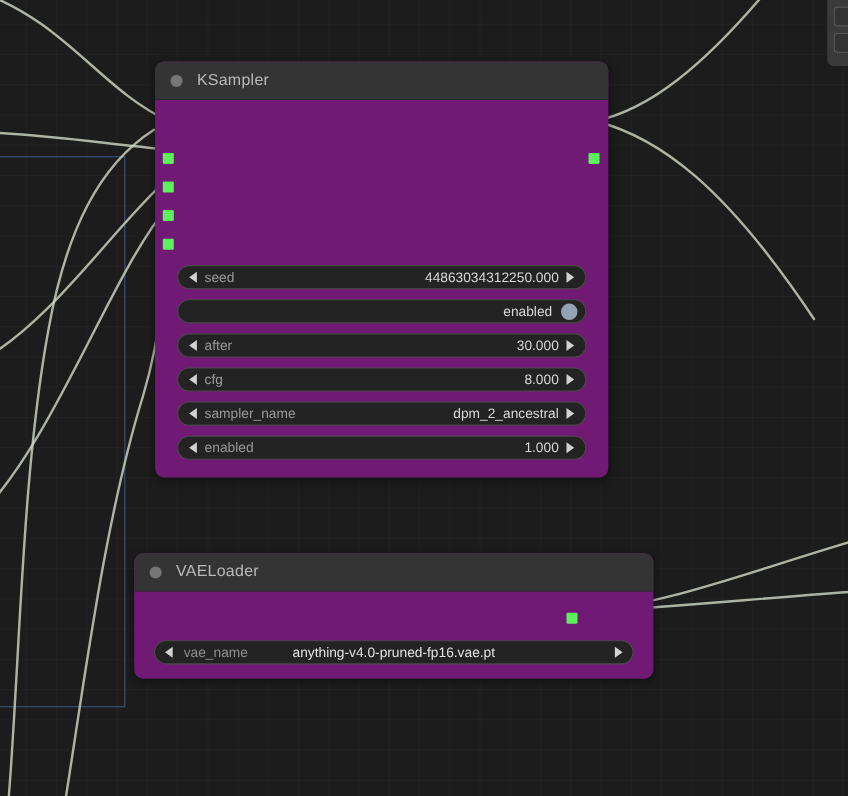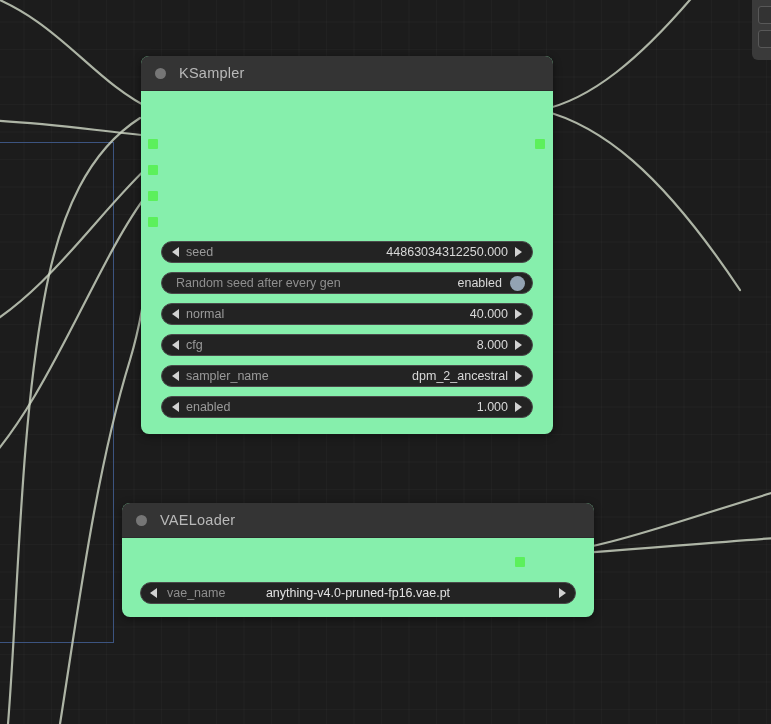--- a/index.html
+++ b/index.html
@@ -47,21 +47,21 @@
     left: -60px; top: 142px;
     width: 174px; height: 501px;
     border: 1px solid #3c5480;
     box-sizing: border-box;
     background: transparent;
   }
 
   
   .node {
     position: absolute;
-    background: #86efac;
+    background: #701a75;
     border-radius: 8px;
     box-shadow: 0 2px 9px rgba(0,0,0,0.45);
   }
   .node-header {
     height: 34px;
     display: flex;
     align-items: center;
     padding-left: 14px;
     border-bottom: 1px solid #2c2c2c;
     border-radius: 8px 8px 0 0;
@@ -224,29 +224,28 @@
     <div class="widgets" style="top:150px;">
 
       <div class="widget">
         <span class="arrow arrow-left"></span>
         <span class="w-label">seed</span>
         <span class="w-value">44863034312250.000</span>
         <span class="arrow arrow-right"></span>
       </div>
 
       <div class="widget toggle">
-        <span class="w-label">Random seed after every gen</span>
         <span class="w-value">enabled</span>
         <span class="toggle-dot"></span>
       </div>
 
       <div class="widget">
         <span class="arrow arrow-left"></span>
-        <span class="w-label">normal</span>
-        <span class="w-value">40.000</span>
+        <span class="w-label">after</span>
+        <span class="w-value">30.000</span>
         <span class="arrow arrow-right"></span>
       </div>
 
       <div class="widget">
         <span class="arrow arrow-left"></span>
         <span class="w-label">cfg</span>
         <span class="w-value">8.000</span>
         <span class="arrow arrow-right"></span>
       </div>
 

